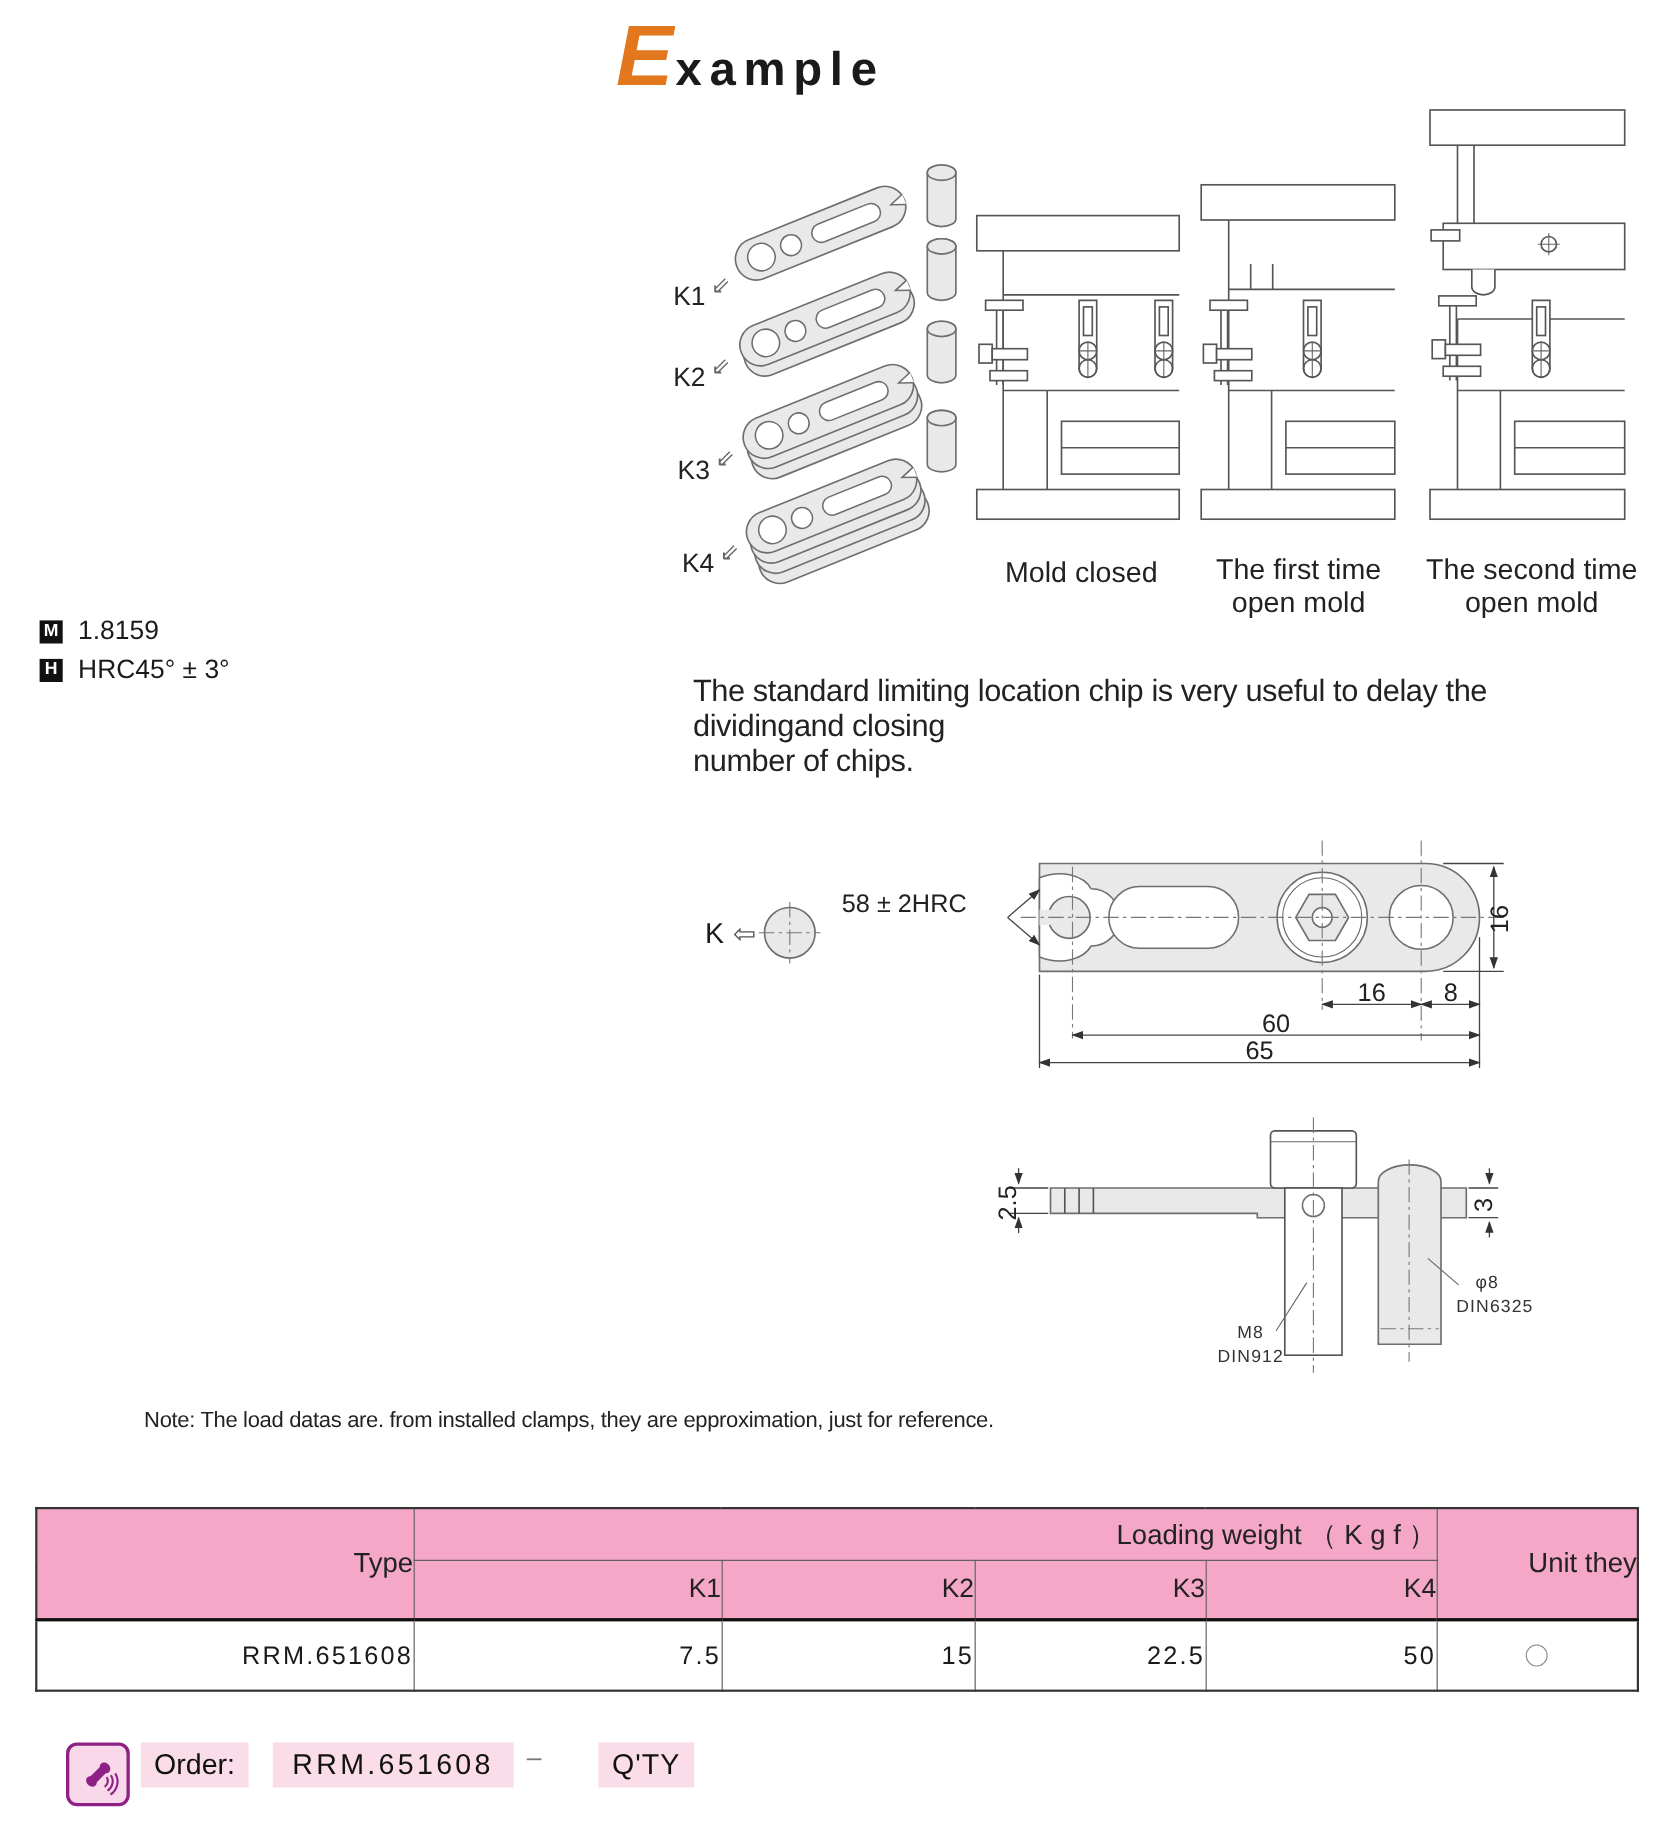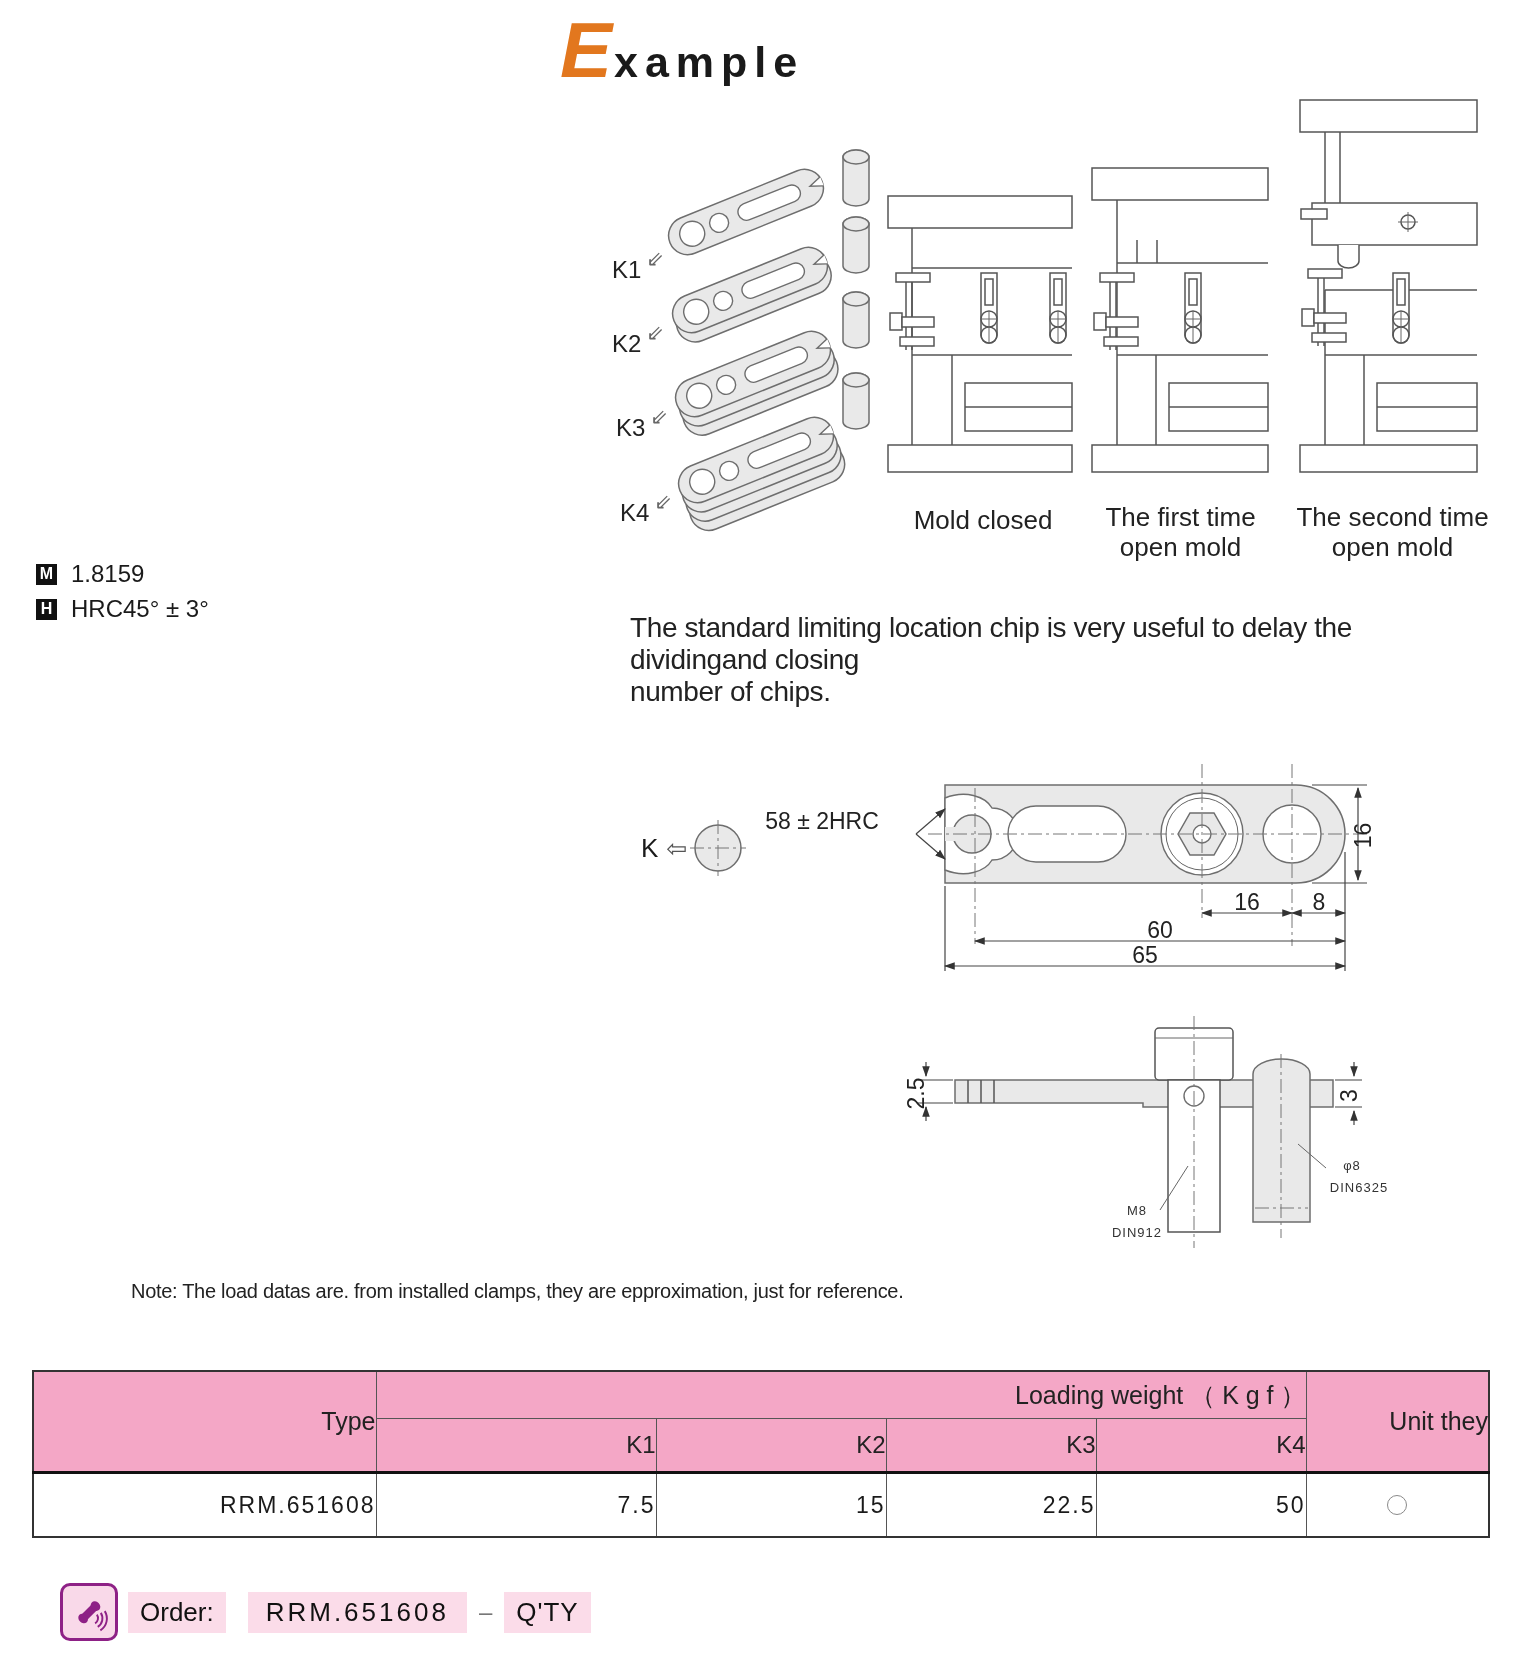--- a/index.html
+++ b/index.html
@@ -20,43 +20,43 @@
   
   .spec-row{display:flex;align-items:center;font-size:24px;}
   .spec-badge{width:21px;height:21px;background:#111;color:#fff;font-weight:bold;font-size:16px;
     display:inline-flex;align-items:center;justify-content:center;margin-right:14px;flex:none;}
   
   .desc{font-size:28px;line-height:32px;letter-spacing:-0.4px;color:#222;}
   .note{font-size:20px;letter-spacing:-0.3px;color:#222;}
   
   .dim{font-size:23px;color:#222;text-align:center;}
   .vrot{transform:rotate(-90deg);transform-origin:center;}
-  .small-lab{font-size:13px;color:#333;text-align:center;letter-spacing:1px;}
+  .small-lab{font-size:16px;color:#333;text-align:center;letter-spacing:1px;}
   .kview{display:flex;align-items:center;font-size:26px;}
   .kview .oarr{font-size:25px;color:#555;margin-left:8px;}
   
   table.spec{border-collapse:collapse;table-layout:fixed;width:1456px;}
   table.spec th, table.spec td{border:1.5px solid #555;text-align:right;vertical-align:middle;padding:0;}
   table.spec{border:2px solid #333;}
   table.spec th{background:#F4A7C6;font-weight:normal;font-size:25px;color:#222;}
   th.type-h{font-size:28px;}
   tr.hdr1 th{height:46px;}
   tr.hdr2 th{height:52px;font-size:24px;}
   tr.hdr2 th, tr.hdr1 th.span-bottom{border-bottom:3px solid #111;}
   tr.datarow td{height:62px;font-size:23px;letter-spacing:2px;background:#fff;}
   .circle-mark{width:18px;height:18px;border:1.5px solid #8a8a8a;border-radius:50%;margin:0 auto;}
   
-  .order-row{left:36px;top:1584px;display:flex;align-items:center;height:56px;padding-left:24px;}
+  .order-row{left:36px;top:1584px;display:flex;align-items:flex-start;height:56px;padding-left:24px;}
   .phone-box{width:52px;height:52px;border:3.5px solid #8E2186;border-radius:10px;background:#F9D9E9;
     display:flex;align-items:center;justify-content:center;flex:none;}
   .chip{background:#FBDCE9;font-size:26px;padding:5px 12px;color:#111;}
   .chip.code{margin-left:22px;letter-spacing:3px;padding:5px 18px;}
   .chip.order-lab{margin-left:10px;}
   .sep{margin:0 12px;color:#777;font-size:24px;}
-  .chip.qty{letter-spacing:1px;}
+  .chip.qty{letter-spacing:1px;margin-left:40px;}
   
   .line{fill:none;stroke:#555;stroke-width:1.5;}
   .wfill{fill:#fff;stroke:#555;stroke-width:1.5;}
   .part{fill:#E9E9E9;stroke:#6e6e6e;stroke-width:1.5;}
   .hole{fill:#fff;stroke:#6e6e6e;stroke-width:1.4;}
   .cl{fill:none;stroke:#777;stroke-width:1;stroke-dasharray:14 4 3 4;}
   .dimline{fill:none;stroke:#444;stroke-width:1.2;}
   .thin{fill:none;stroke:#666;stroke-width:1;}
 </style>
 </head>

